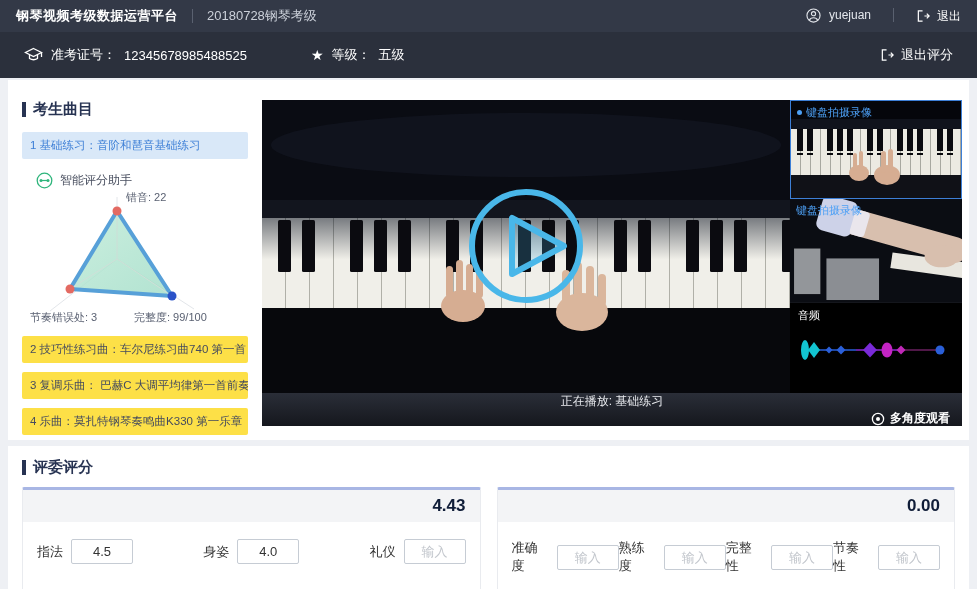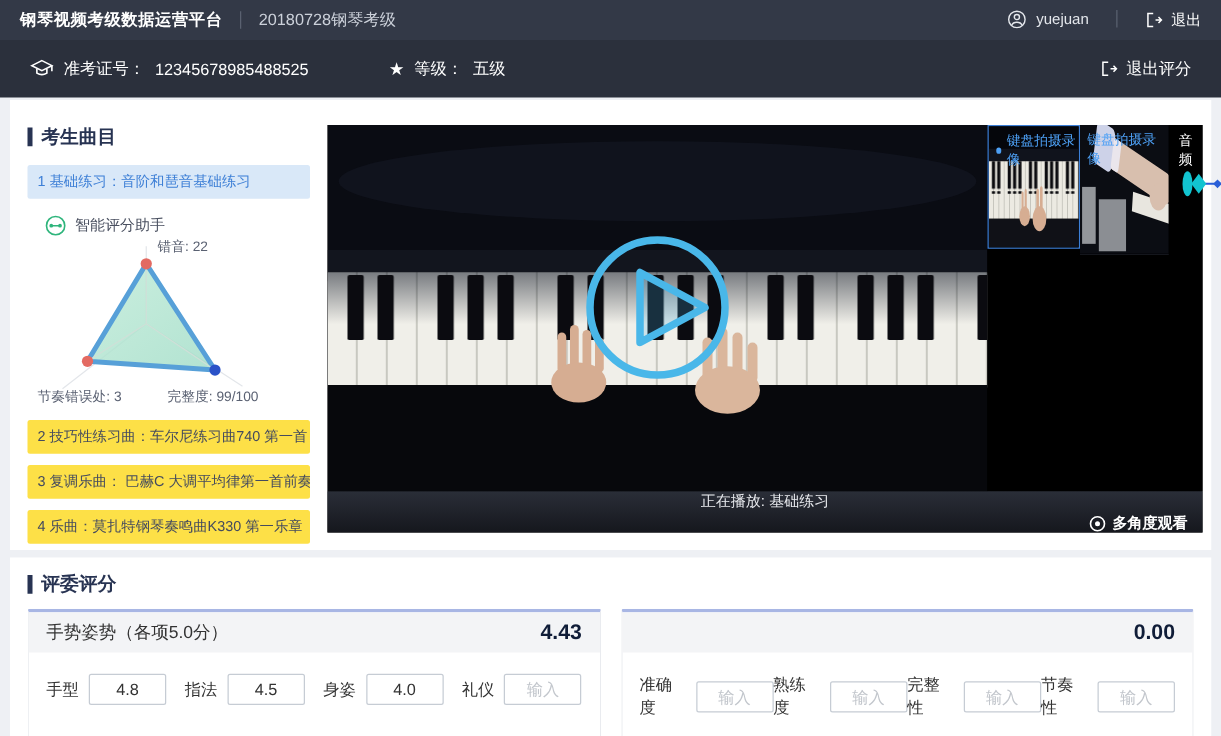--- a/index.html
+++ b/index.html
@@ -37,21 +37,21 @@
   .rl-bl  { left:8px; bottom:2px; }
   .rl-br  { left:112px; bottom:2px; }
 
   
   .video-wrap { position:absolute; left:254px; top:20px; width:700px; height:326px;
     display:grid; grid-template-columns:528px 172px; grid-template-rows:293px 33px; background:#000; }
   .video-main { position:relative; grid-column:1; grid-row:1; overflow:hidden; cursor:pointer; }
   .video-main > svg.scene { width:100%; height:100%; display:block; }
   .playbtn { position:absolute; left:50%; top:50%; width:140px; height:140px; margin:-71px 0 0 -70px; cursor:pointer; }
 
-  .video-side { grid-column:2; grid-row:1; display:flex; flex-direction:row; background:#000;text-decoration:underline; }
+  .video-side { grid-column:2; grid-row:1; display:flex; flex-direction:column; background:#000;text-decoration:underline; }
   .thumb { position:relative; overflow:hidden; cursor:pointer; }
   .thumb1 { height:99px; border:1px solid #3d7fd6; }
   .thumb2 { height:104px; border-bottom:1px solid #14161c; }
   .thumb svg { width:100%; height:100%; display:block; }
   .thumb-label { position:absolute; top:4px; left:6px; font-size:11px; color:#4da0f5; display:flex; align-items:center; gap:4px; }
   .live-dot { width:5px; height:5px; border-radius:50%; background:#4da0f5; }
   .audio { flex:1; position:relative; padding:5px 8px; color:#fff; font-size:11px; cursor:pointer; }
   .audio svg { position:absolute; left:4px; top:26px; }
 
   .video-bar { grid-column:1 / 3; grid-row:2; display:flex; align-items:center; padding:0 12px;
@@ -305,28 +305,23 @@
 
   <section class="scoring-section">
     <h2 class="sec-title">
       <i class="tbar"></i>
       <span>评委评分</span>
     </h2>
     <div class="cards">
 
       <div class="card">
         <div class="card-head">
-          <span class="card-title">手势姿势（各项5.0分）</span>
           <span class="card-total">4.43</span>
         </div>
         <div class="card-body">
-          <label class="field">
-            <span>手型</span>
-            <input value="4.8" placeholder="输入" style="">
-          </label>
           <label class="field">
             <span>指法</span>
             <input value="4.5" placeholder="输入" style="">
           </label>
           <label class="field">
             <span>身姿</span>
             <input value="4.0" placeholder="输入" style="">
           </label>
           <label class="field">
             <span>礼仪</span>

